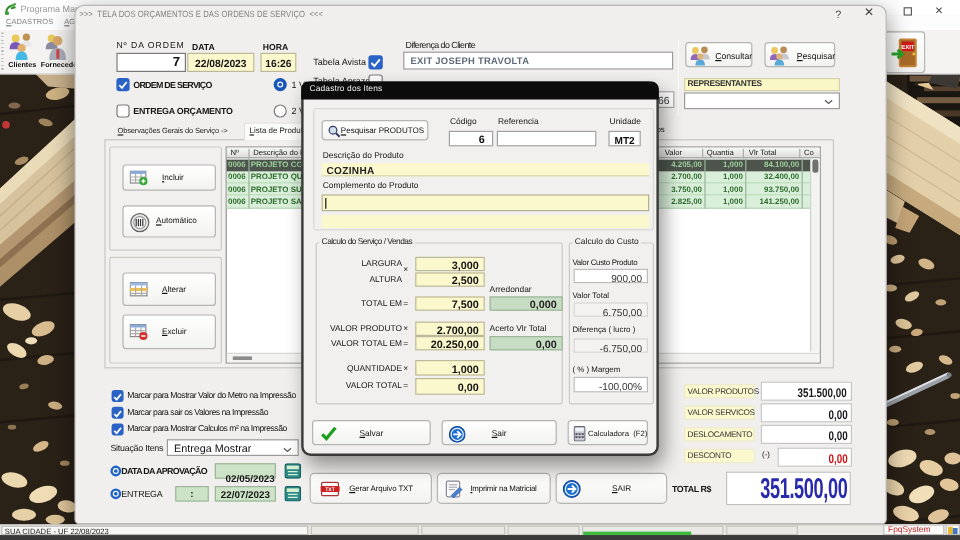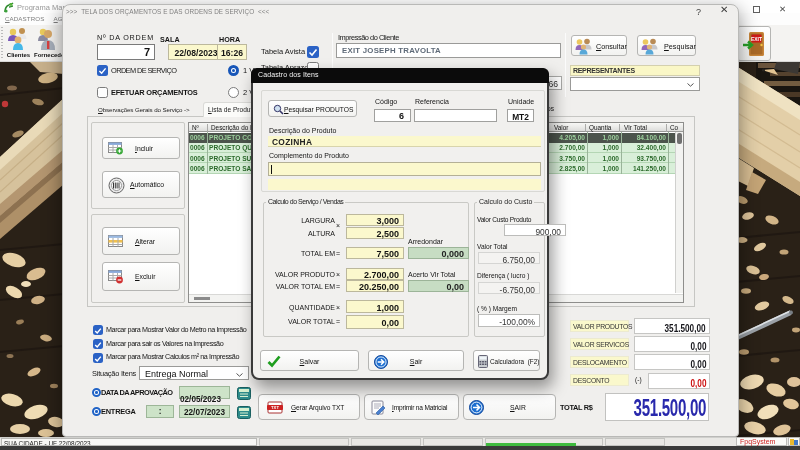--- a/index.html
+++ b/index.html
@@ -193,52 +193,52 @@
 
 <div class="ab" style="left:62px;top:4px;width:677px;height:433px;background:#f0efed;border:1px solid #b9b9b7;border-radius:8px 8px 4px 4px;box-shadow:0 6px 20px rgba(0,0,0,.45);z-index:5"></div>
 <div class="lbl" style="left:66px;top:7px;font-size:7.5px;color:#808080;letter-spacing:.1px;transform:scaleX(.85);transform-origin:0 0;z-index:6">&gt;&gt;&gt;&nbsp;&nbsp;TELA DOS ORÇAMENTOS E DAS ORDENS DE SERVIÇO&nbsp;&nbsp;&lt;&lt;&lt;</div>
 <div class="lbl" style="left:696px;top:7px;font-size:9px;color:#3c3c3c;z-index:6">?</div>
 <div class="lbl" style="left:720px;top:4px;font-size:10px;color:#3c3c3c;z-index:6">✕</div>
 
 <div class="lbl" style="left:97px;top:33px;font-size:7.2px;font-weight:normal;letter-spacing:.8px;z-index:6">Nº DA ORDEM</div>
 <div class="fld" style="left:97px;top:44px;width:58px;height:16px;z-index:6;border-color:#7a7a7a">
  <div style="position:absolute;right:4px;top:1px;font-size:11px;font-weight:bold;color:#111">7</div>
   </div>
-<div class="lbl" style="left:160px;top:35px;font-size:7.2px;font-weight:bold;z-index:6">SALA</div>
-<div class="fld yf" style="left:168px;top:44px;width:56px;height:16px;z-index:6">
+<div class="lbl" style="left:160px;top:35px;font-size:7.2px;font-weight:bold;z-index:6">DATA</div>
+<div class="fld yf" style="left:156px;top:44px;width:56px;height:16px;z-index:6">
  <div style="position:absolute;left:0;right:0;top:2.5px;text-align:center;font-size:8.6px;font-weight:bold;color:#161616">22/08/2023</div>
   </div>
 <div class="lbl" style="left:219px;top:35px;font-size:7.2px;font-weight:bold;z-index:6">HORA</div>
 <div class="fld yf" style="left:217px;top:44px;width:30px;height:16px;z-index:6">
  <div style="position:absolute;left:0;right:0;top:2.5px;text-align:center;font-size:8.6px;font-weight:bold;color:#161616">16:26</div>
   </div>
 <div class="lbl" style="left:261px;top:47px;z-index:6">Tabela Avista</div>
 <div class="cbb" style="left:307px;top:46px;width:12px;height:12px;z-index:6">
     <svg width="10" height="9" viewBox="0 0 10 9">
       <path d="M1.5 4.5 L4 7 L8.5 1.5" stroke="#fff" stroke-width="1.6" fill="none"></path>
     </svg>
   </div>
 <div class="lbl" style="left:261px;top:63px;z-index:6">Tabela Aprazo</div>
 <div class="cbe" style="left:307px;top:62px;width:12px;height:12px;z-index:6"></div>
 <div class="cbb" style="left:97px;top:65px;z-index:6">
     <svg width="9" height="8" viewBox="0 0 10 9">
       <path d="M1.5 4.5 L4 7 L8.5 1.5" stroke="#fff" stroke-width="1.6" fill="none"></path>
     </svg>
   </div>
-<div class="lbl" style="left:111px;top:66px;font-size:7.4px;font-weight:normal;letter-spacing:-0.6px;z-index:6">ORDEM DE SERVIÇO</div>
+<div class="lbl" style="left:111px;top:66px;font-size:7.4px;font-weight:bold;letter-spacing:-0.6px;z-index:6">ORDEM DE SERVIÇO</div>
 <div class="rad" style="left:228px;top:65px;border:3px solid #1756b8;background:#fff;z-index:6">
     <div style="position:absolute;left:1px;top:1px;width:3px;height:3px;border-radius:50%;background:#1756b8"></div>
   </div>
 <div class="lbl" style="left:243px;top:66px;z-index:6">1 Via</div>
 <div class="cbe" style="left:97px;top:87px;z-index:6"></div>
-<div class="lbl" style="left:111px;top:88px;font-size:7.4px;font-weight:bold;letter-spacing:-0.2px;z-index:6">EFETUAR ORÇAMENTOS</div>
+<div class="lbl" style="left:111px;top:88px;font-size:7.4px;font-weight:bold;letter-spacing:-0.2px;z-index:6">ENTREGA ORÇAMENTO</div>
 <div class="rad" style="left:228px;top:87px;border:1px solid #7c7c7c;background:#fff;z-index:6"></div>
 <div class="lbl" style="left:243px;top:88px;z-index:6">2 Vias</div>
 <div class="ab" style="left:332px;top:33px;width:1px;height:64px;background:#d5d5d3;border-right:1px solid #fbfbfb;z-index:6"></div>
-<div class="lbl" style="left:338px;top:33px;font-size:7.4px;letter-spacing:-0.45px;z-index:6">Impressão do Cliente</div>
+<div class="lbl" style="left:338px;top:33px;font-size:7.4px;letter-spacing:-0.45px;z-index:6">Diferença do Cliente</div>
 <div class="fld" style="left:336px;top:43px;width:225px;height:15px;z-index:6;border-color:#9a9a98">
  <div style="position:absolute;left:5px;top:2px;font-size:7.8px;font-weight:bold;letter-spacing:0.25px;color:#5e6a78">EXIT JOSEPH TRAVOLTA</div>
   </div>
 <div class="fld" style="left:505px;top:76px;width:57px;height:14px;z-index:6;border-color:#a8a8a6">
  <div style="position:absolute;right:3px;top:1.5px;font-size:8.6px;color:#333">5366</div>
   </div>
 <div class="ab" style="left:565px;top:33px;width:1px;height:64px;background:#d5d5d3;border-right:1px solid #fbfbfb;z-index:6"></div>
 <div class="btn" style="left:571px;top:35px;width:56px;height:21px;z-index:6">
  <svg width="20" height="17" viewBox="0 0 20 17" style="position:absolute;left:2px;top:2px">
   <circle cx="5.5" cy="4" r="2.8" fill="#ecc75e"></circle>
@@ -397,44 +397,44 @@
   </div>
 <div class="lbl" style="left:106px;top:339px;font-size:7.2px;letter-spacing:-0.4px;z-index:6">Marcar para sair os Valores na Impressão</div>
 <div class="cbb" style="left:93px;top:353px;width:10px;height:10px;z-index:6">
     <svg width="8" height="8" viewBox="0 0 10 9">
       <path d="M1.5 4.5 L4 7 L8.5 1.5" stroke="#fff" stroke-width="1.8" fill="none"></path>
     </svg>
   </div>
 <div class="lbl" style="left:106px;top:352px;font-size:7.2px;letter-spacing:-0.4px;z-index:6">Marcar para Mostrar Calculos m² na Impressão</div>
 <div class="lbl" style="left:92px;top:369px;font-size:7.4px;letter-spacing:-0.2px;z-index:6">Situação Itens</div>
 <div class="fld" style="left:139px;top:366px;width:110px;height:14px;z-index:6;border-color:#9a9a98">
- <div style="position:absolute;left:5px;top:2px;font-size:9px;top:1.5px;color:#111">Entrega Normal</div>
+ <div style="position:absolute;left:5px;top:2px;font-size:9px;top:1.5px;color:#111">Entrega Mostrar</div>
  <svg width="7" height="4" viewBox="0 0 7 4" style="position:absolute;right:5px;top:5.5px">
       <path d="M0.5 0.5 L3.5 3.2 L6.5 0.5" stroke="#555" stroke-width="1" fill="none"></path>
     </svg>
   </div>
 <div class="rad" style="left:92px;top:388px;width:9px;height:9px;border:2.2px solid #2063c6;background:#fff;z-index:6">
     <div style="position:absolute;left:1px;top:1px;width:2.6px;height:2.6px;border-radius:50%;background:#2063c6"></div>
   </div>
 <div class="lbl" style="left:101px;top:388px;font-size:7.4px;font-weight:bold;letter-spacing:-0.55px;z-index:6">DATA DA APROVAÇÃO</div>
 <div class="fld gf" style="left:179px;top:386px;width:51px;height:13px;z-index:6">
- <div style="position:absolute;left:0;right:0;top:8px;text-align:left;font-size:8.2px;font-weight:bold;color:#161616">02/05/2023</div>
+ <div style="position:absolute;left:0;right:0;top:8px;text-align:right;font-size:8.2px;font-weight:bold;color:#161616">02/05/2023</div>
   </div>
 <div class="ab" style="left:237px;top:386px;width:14px;height:13px;z-index:6"><svg width="14" height="13" viewBox="0 0 14 13">
  <rect x="0.5" y="0.5" width="13" height="12" rx="2" fill="#2e8b8b" stroke="#1a6060"></rect>
  <rect x="2" y="2" width="10" height="3" fill="#d8f0d0"></rect>
       <g stroke="#d8f0d0" stroke-width="1">
         <line x1="3" y1="7" x2="11" y2="7"></line>
         <line x1="3" y1="9.5" x2="11" y2="9.5"></line>
       </g>
     </svg></div>
 <div class="rad" style="left:92px;top:407px;width:9px;height:9px;border:2.2px solid #2063c6;background:#fff;z-index:6">
     <div style="position:absolute;left:1px;top:1px;width:2.6px;height:2.6px;border-radius:50%;background:#2063c6"></div>
   </div>
-<div class="lbl" style="left:101px;top:407px;font-size:7.4px;font-weight:bold;letter-spacing:-0.2px;z-index:6">ENTREGA</div>
+<div class="lbl" style="left:101px;top:407px;font-size:7.4px;font-weight:normal;letter-spacing:-0.2px;z-index:6">ENTREGA</div>
 <div class="fld gf" style="left:146px;top:405px;width:28px;height:13px;z-index:6">
  <div style="position:absolute;left:0;right:0;top:1px;text-align:center;font-size:8.2px;font-weight:bold;color:#161616">:</div>
   </div>
 <div class="fld gf" style="left:179px;top:405px;width:51px;height:13px;z-index:6">
  <div style="position:absolute;left:0;right:0;top:1.5px;text-align:center;font-size:8.2px;font-weight:bold;color:#161616">22/07/2023</div>
   </div>
 <div class="ab" style="left:237px;top:405px;width:14px;height:13px;z-index:6"><svg width="14" height="13" viewBox="0 0 14 13">
  <rect x="0.5" y="0.5" width="13" height="12" rx="2" fill="#2e8b8b" stroke="#1a6060"></rect>
  <rect x="2" y="2" width="10" height="3" fill="#d8f0d0"></rect>
       <g stroke="#d8f0d0" stroke-width="1">
@@ -575,21 +575,21 @@
   </div>
 <div class="lbl" style="left:270px;top:318px;width:65px;text-align:right;font-size:7px;z-index:22">VALOR TOTAL</div>
 <div class="lbl" style="left:336px;top:318px;font-size:7px;z-index:22">=</div>
 <div class="fld yf" style="left:346px;top:315px;width:58px;height:14px;z-index:22">
  <div style="position:absolute;right:4px;top:2px;font-size:9px;font-weight:bold;color:#111">0,00</div>
   </div>
 
 <div class="gb" style="left:474px;top:202px;width:71px;height:135px;z-index:21"></div>
 <div class="gbl" style="left:477px;top:198px;z-index:22">Calculo do Custo</div>
 <div class="lbl" style="left:477px;top:216px;font-size:6.6px;letter-spacing:-0.25px;z-index:22">Valor Custo Produto</div>
-<div class="fld" style="left:504px;top:224px;width:62px;height:12px;z-index:22;border-color:#bcbcba">
+<div class="fld" style="left:478px;top:224px;width:62px;height:12px;z-index:22;border-color:#bcbcba">
  <div style="position:absolute;right:4px;top:1.5px;font-size:8.4px;color:#333">900,00</div>
   </div>
 <div class="lbl" style="left:477px;top:243px;font-size:6.6px;z-index:22">Valor Total</div>
 <div class="fld" style="left:478px;top:252px;width:62px;height:12px;background:#f4f3f1;border-color:#d5d5d3;z-index:22">
  <div style="position:absolute;right:4px;top:1.5px;font-size:8.4px;color:#333">6.750,00</div>
   </div>
 <div class="lbl" style="left:477px;top:272px;font-size:6.6px;z-index:22">Diferença ( lucro )</div>
 <div class="fld" style="left:478px;top:282px;width:62px;height:12px;background:#f4f3f1;border-color:#d5d5d3;z-index:22">
  <div style="position:absolute;right:4px;top:1.5px;font-size:8.4px;color:#333">-6.750,00</div>
   </div>

